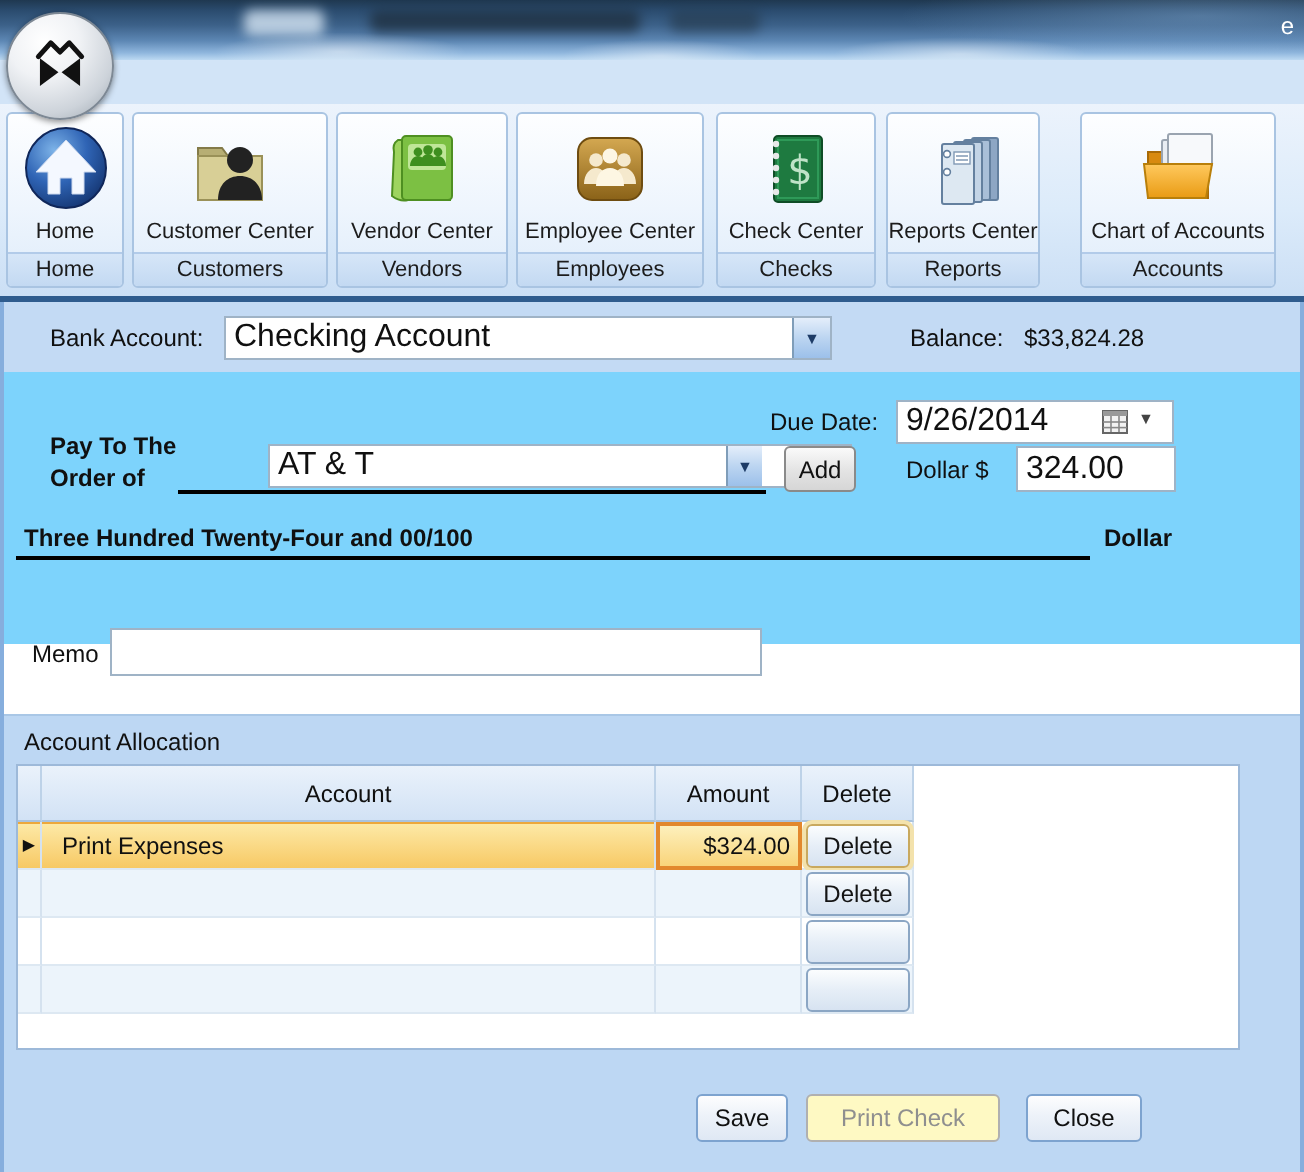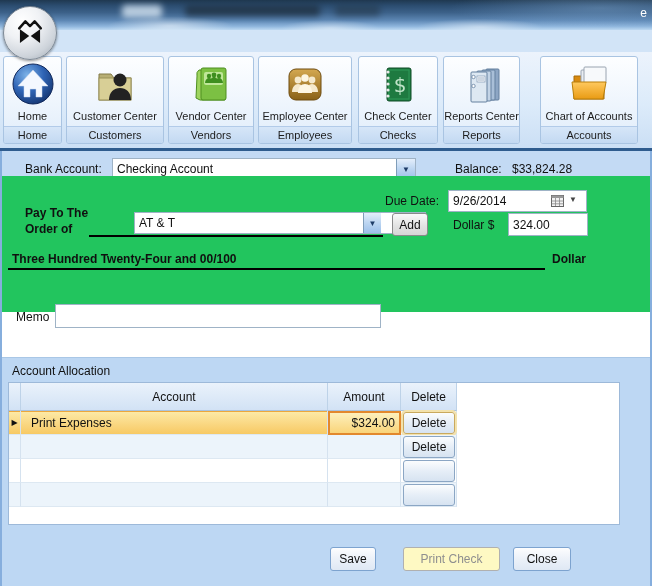--- a/index.html
+++ b/index.html
@@ -54,30 +54,30 @@
   .rcap{
     position:absolute;bottom:0;left:0;right:0;height:16px;line-height:16px;text-align:center;
     background:linear-gradient(180deg,#d6e6f8,#c3d9f2);border-top:1px solid #b2cbe9;
     font-size:11px;color:#1c1c1c;
   }
   .ribbon-sep{left:0;top:148px;width:652px;height:3px;background:#2f5c8e;}
 
   
   .bankband{left:0;top:151px;width:652px;height:35px;background:#c3daf4;border-bottom:1px solid #e8f1fa;}
   .lbl{font-size:12px;color:#101010;white-space:nowrap;}
-  .field{background:#fff;border:1px solid #9fb3c6;box-sizing:border-box;font-size:12px;color:#101010;
+  .field{background:#fff;border:1px solid #9fb3c6;box-sizing:border-box;font-size:16px;color:#101010;
          font-family:"Liberation Sans",sans-serif;padding:0 4px;outline:none;}
   .combo-arrow{
     display:flex;align-items:center;justify-content:center;
     background:linear-gradient(180deg,#e4eefb,#bcd5f1 50%,#9cc0ea);
     border-left:1px solid #7f9db9;color:#1d3b66;font-size:8px;cursor:pointer;box-sizing:border-box;
   }
 
   
-  .checkarea{left:0;top:176px;width:652px;height:136px;background:#22c55e;}
+  .checkarea{left:0;top:186px;width:652px;height:136px;background:#7dd3fc;}
   .bold{font-weight:bold;}
   .hline{background:#000;}
   .addbtn{
     background:linear-gradient(180deg,#fafafa,#e3e3e3 55%,#d6d6d6);
     border:1px solid #8a8a8a;border-radius:3px;font-size:12px;color:#111;
     display:flex;align-items:center;justify-content:center;cursor:pointer;box-sizing:border-box;
   }
 
   
   .lowerarea{left:0;top:357px;width:652px;height:229px;background:#bdd7f3;border-top:1px solid #a9c7e6;}
@@ -350,20 +350,20 @@
       <div class="cell" style="left:392px;top:76px;width:56px;"></div>
       <div class="gridbtn" style="left:394px;top:77px;width:52px;height:22px;"></div>
 
       <div class="cell row-alt" style="left:0;top:100px;width:12px;"></div>
       <div class="cell row-alt" style="left:12px;top:100px;width:307px;padding-left:10px;"></div>
       <div class="cell row-alt" style="left:319px;top:100px;width:73px;justify-content:flex-end;padding-right:4px;"></div>
       <div class="cell row-alt" style="left:392px;top:100px;width:56px;"></div>
       <div class="gridbtn" style="left:394px;top:101px;width:52px;height:22px;"></div>
     </div>
 
-    <div class="footbtn" style="left:330px;top:189px;width:46px;">Save</div>
+    <div class="footbtn" style="left:348px;top:189px;width:46px;">Save</div>
     <div class="footbtn disabled" style="left:403px;top:189px;width:97px;">Print Check</div>
     <div class="footbtn" style="left:513px;top:189px;width:58px;">Close</div>
   </div>
 
   <div class="abs edge" style="left:0;top:151px;height:435px;"></div>
   <div class="abs edge" style="left:650px;top:151px;height:435px;"></div>
 </div>
 
 </body></html>

